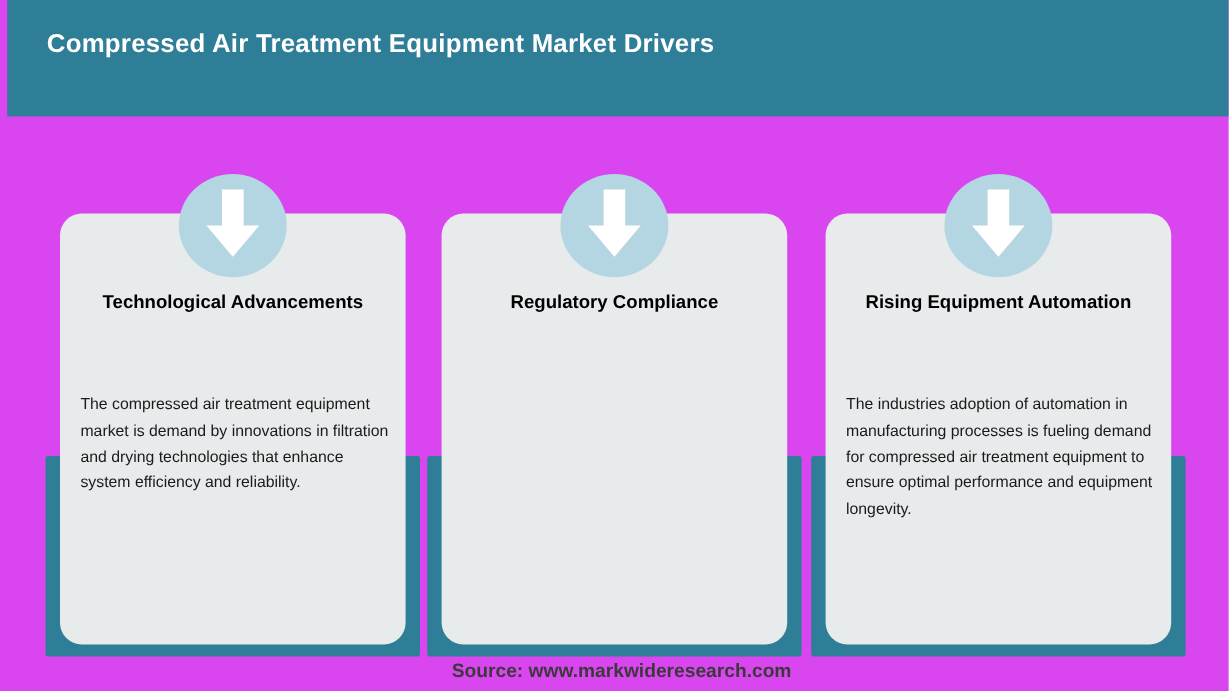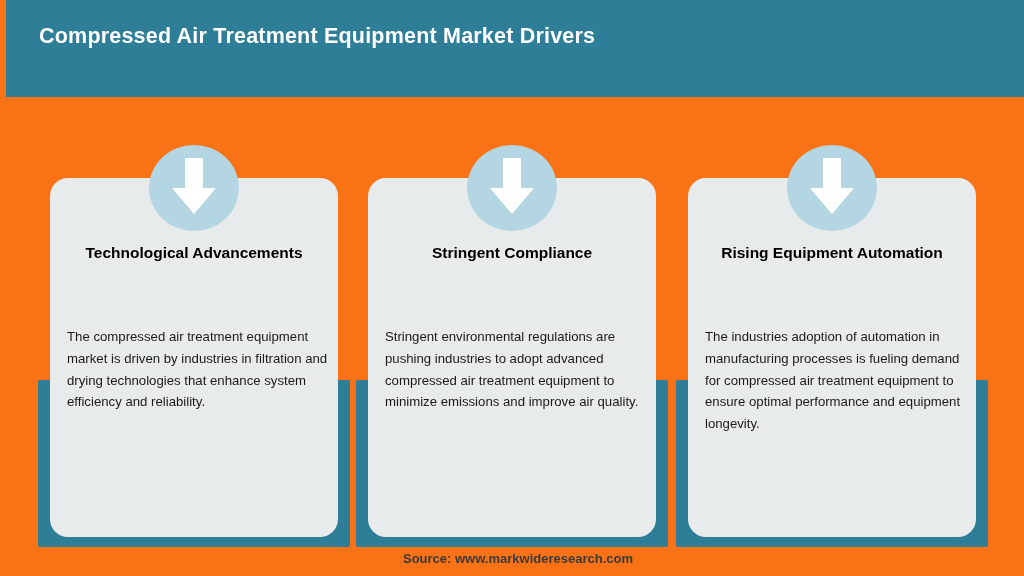--- a/index.html
+++ b/index.html
@@ -1,20 +1,20 @@
 <!DOCTYPE html>
 <html><head>
 <meta charset="utf-8">
 <style>
   html, body { margin: 0; padding: 0; background: #ffffff; }
   .page {
     position: relative;
     width: 1024px;
     height: 576px;
-    background: #f97316;
+    background: #d946ef;
     overflow: hidden;
     font-family: "Liberation Sans", sans-serif;
   }
 
   
   .header {
     position: absolute;
     left: 6px; right: 0; top: 0;
     height: 97px;
     background: #2e7e97;
@@ -103,21 +103,21 @@
     background: #b4d6e3;
     border-radius: 50%;
   }
   .circle svg { position: absolute; left: 0; top: 0; }
 
   
   .source {
     position: absolute;
     left: 0; right: 0; top: 551px;
     text-align: center;
-    font-size: 13px;
+    font-size: 16px;
     font-weight: bold;
     color: #3a3a3a;
     margin-left: 12px;
   }
   .disclaimer {
     position: absolute;
     right: 8px; top: 556px;
     font-size: 9.5px;
     color: #111111;
   }
@@ -128,34 +128,33 @@
 <div class="page">
 
   <header class="header">
     <h1>Compressed Air Treatment Equipment Market Drivers</h1>
   </header>
 
   <div class="card-wrap w1">
     <div class="backing"></div>
     <div class="card">
       <h2 class="card-title">Technological Advancements</h2>
-      <p class="card-desc">The compressed air treatment equipment market is driven by industries in filtration and drying technologies that enhance system efficiency and reliability.</p>
+      <p class="card-desc">The compressed air treatment equipment market is demand by innovations in filtration and drying technologies that enhance system efficiency and reliability.</p>
     </div>
     <div class="circle">
       <svg width="90" height="86" viewBox="0 0 90 86" aria-hidden="true">
         <polygon points="36,13 54,13 54,43 67,43 45,69 23,43 36,43" fill="#ffffff"></polygon>
       </svg>
     </div>
   </div>
 
   <div class="card-wrap w2">
     <div class="backing"></div>
     <div class="card">
-      <h2 class="card-title">Stringent Compliance</h2>
-      <p class="card-desc">Stringent environmental regulations are pushing industries to adopt advanced compressed air treatment equipment to minimize emissions and improve air quality.</p>
+      <h2 class="card-title">Regulatory Compliance</h2>
     </div>
     <div class="circle">
       <svg width="90" height="86" viewBox="0 0 90 86" aria-hidden="true">
         <polygon points="36,13 54,13 54,43 67,43 45,69 23,43 36,43" fill="#ffffff"></polygon>
       </svg>
     </div>
   </div>
 
   <div class="card-wrap w3">
     <div class="backing"></div>

